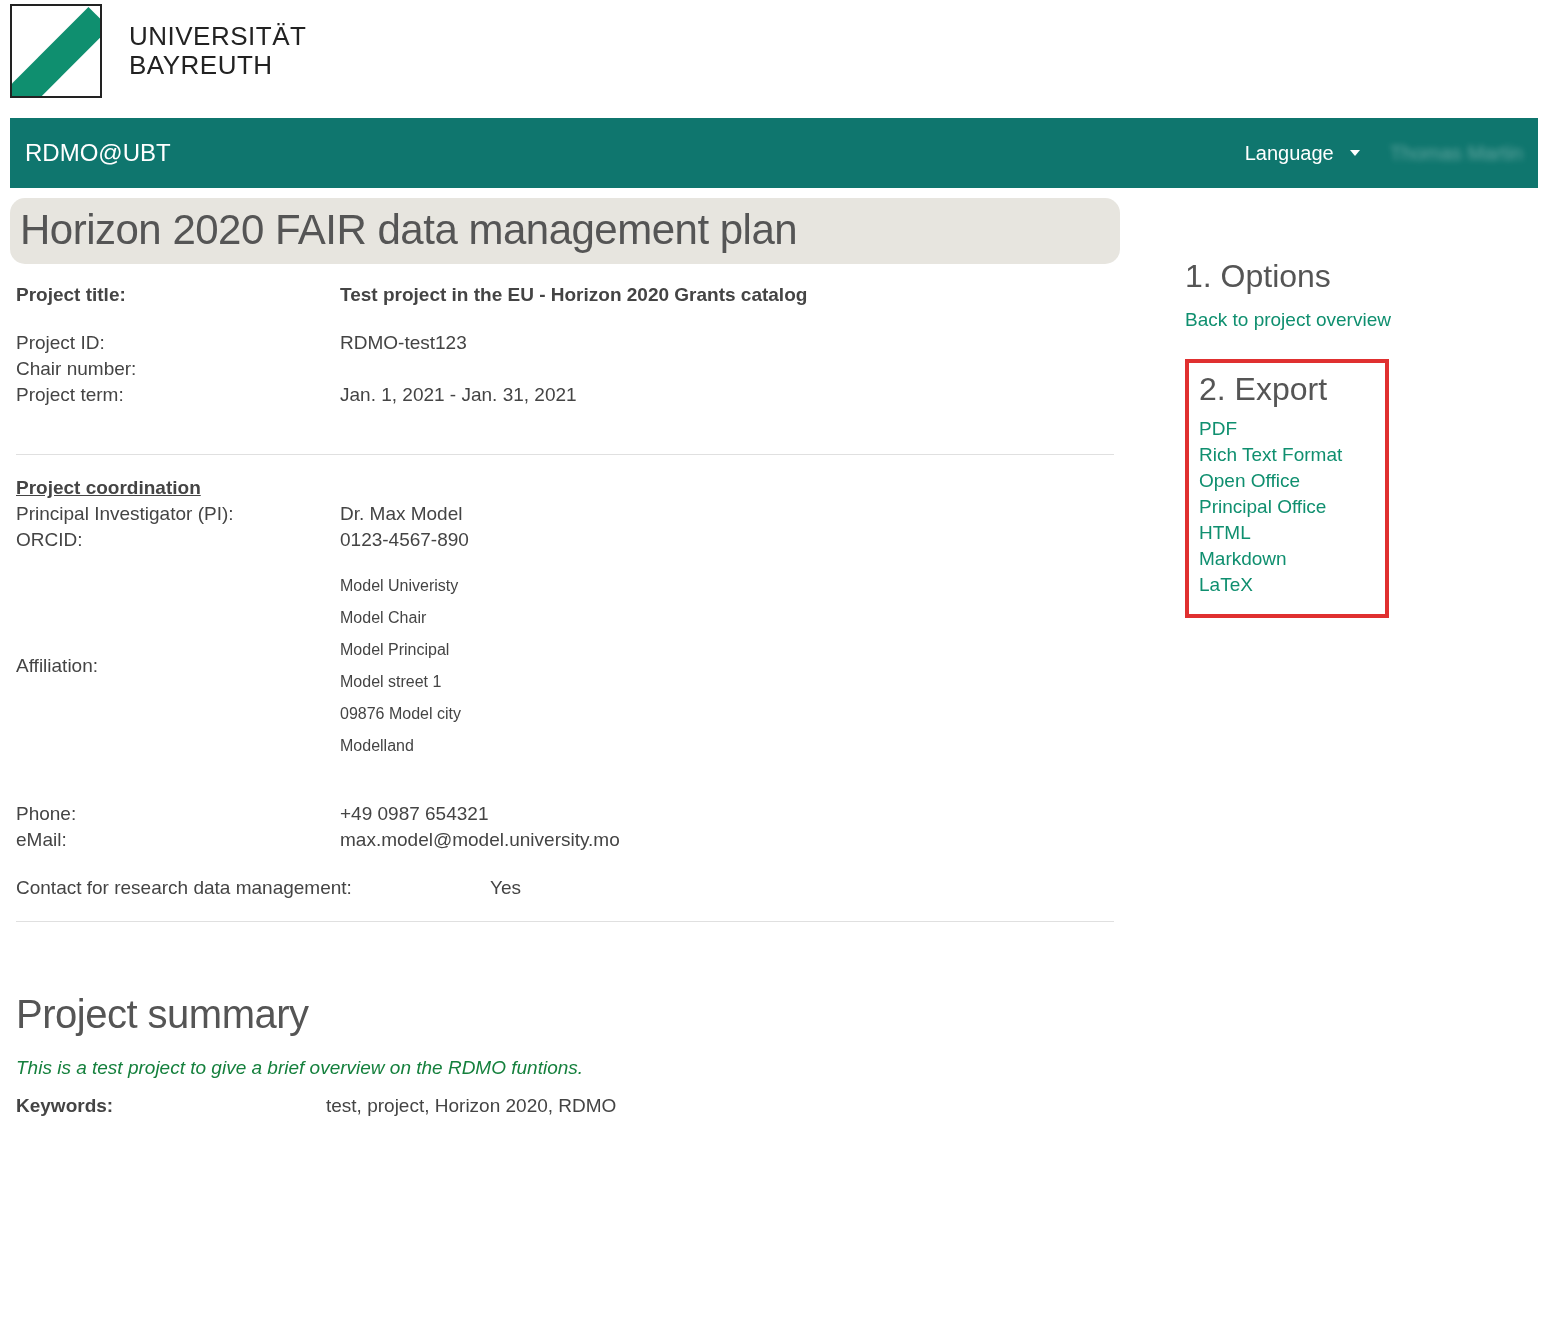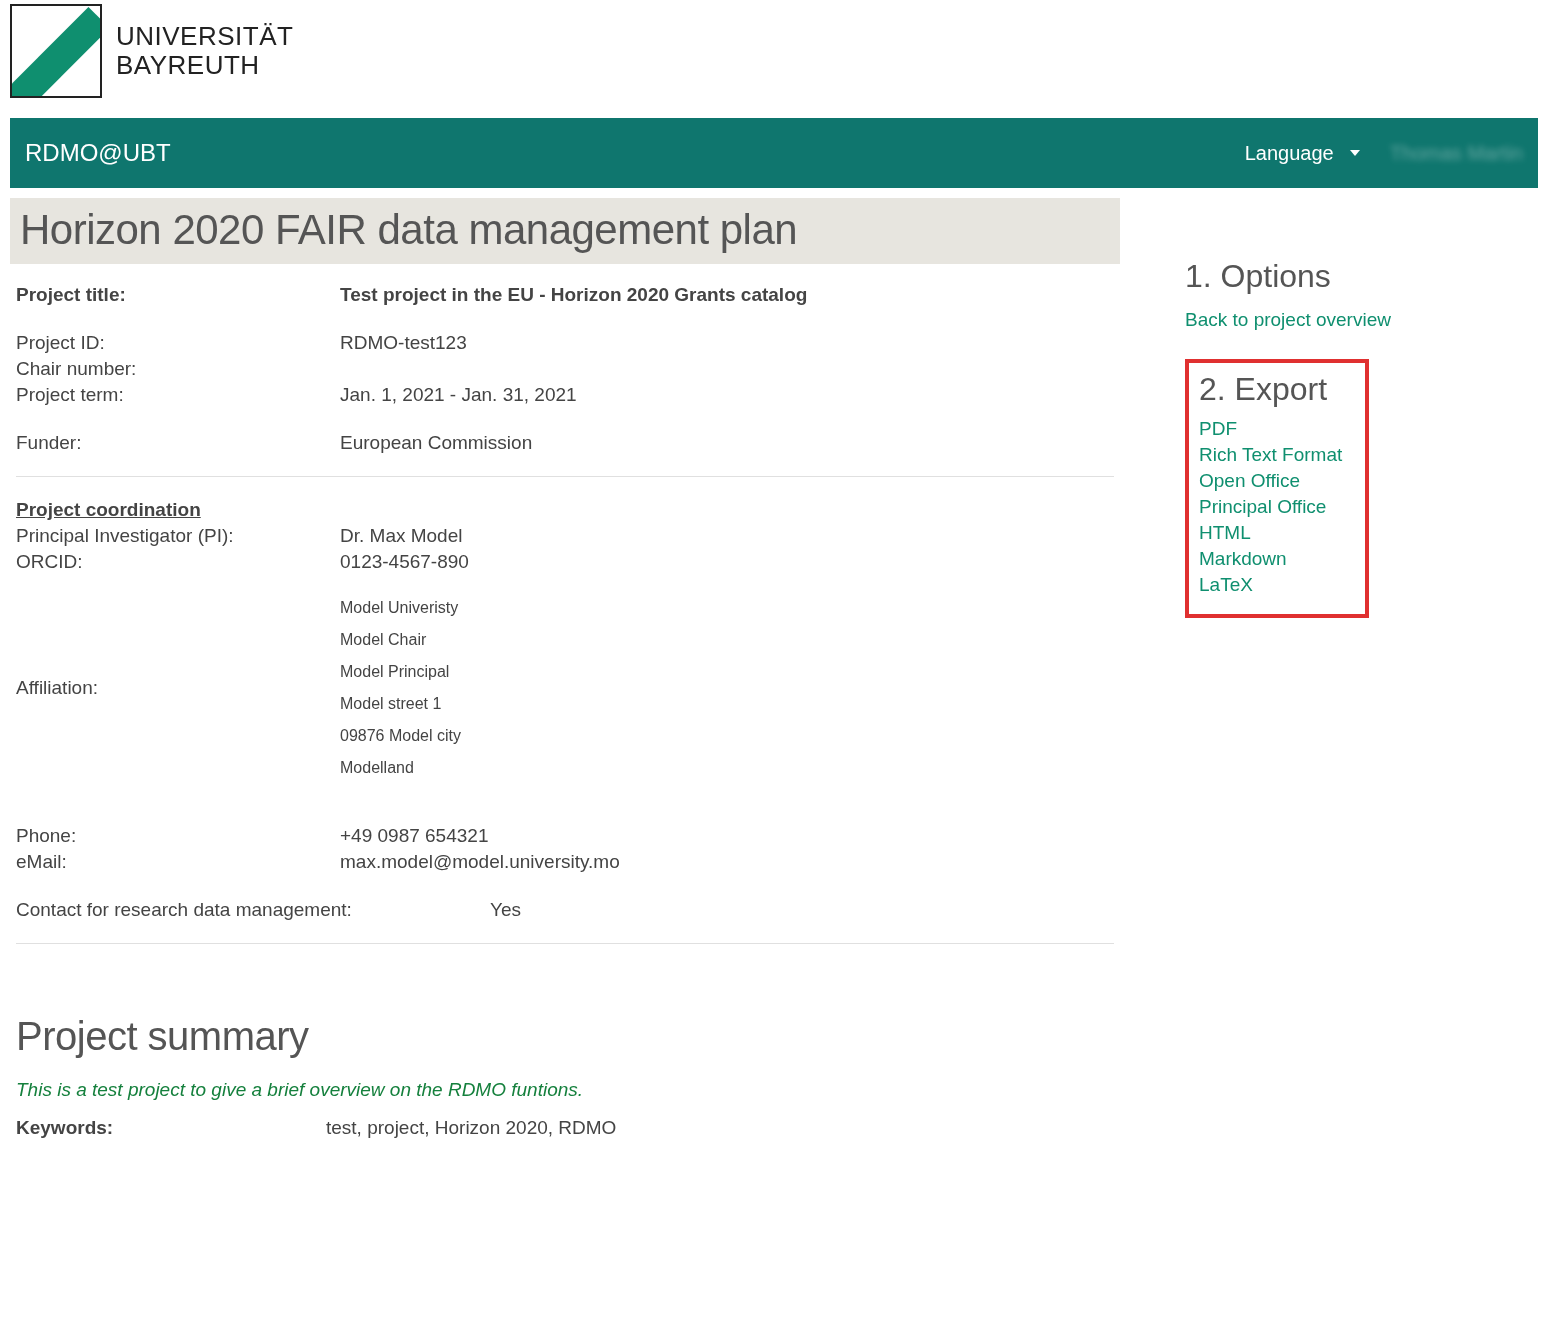--- a/index.html
+++ b/index.html
@@ -6,21 +6,21 @@
     body {
       font-family: -apple-system, BlinkMacSystemFont, "Segoe UI", Helvetica, Arial, sans-serif;
       background: #fff;
       color: #444;
       width: 1548px;
     }
     .logo-area {
       padding: 4px 10px 20px 10px;
       display: flex;
       align-items: center;
-      gap: 14px;
+      gap: 27px;
     }
     .logo-box {
       width: 92px;
       height: 94px;
       border: 2px solid #222;
       position: relative;
       overflow: hidden;
     }
     .logo-shape {
       position: absolute;
@@ -81,20 +81,21 @@
     .main-col { flex: 1; max-width: 1110px; }
     .side-col { width: 340px; padding-top: 60px; margin-left: 25px; }
     h1.page-title {
       background: #e7e5df;
       font-size: 42px;
       font-weight: 400;
       color: #555;
       padding: 8px 12px 10px 10px;
       margin-bottom: 20px;
       letter-spacing: -0.5px;
+      border-radius: 15px;
     }
     .meta-table { width: 100%; }
     .meta-row { display: flex; margin-bottom: 4px; }
     .meta-label { min-width: 330px; font-size: 19px; color: #444; padding-left: 6px; }
     .meta-label.bold { font-weight: 700; }
     .meta-value { font-size: 19px; color: #444; }
     .meta-value.bold { font-weight: 700; }
     .block-space { height: 22px; }
     hr.sep { border: none; border-top: 1px solid #e0e0e0; margin: 22px 6px; }
     .sub-title {
@@ -126,21 +127,21 @@
       font-size: 19px;
       text-decoration: none;
       display: block;
       margin-bottom: 4px;
       cursor: pointer;
     }
     .export-box {
       border: 4px solid #e03030;
       padding: 8px 10px 14px 10px;
       margin-top: 28px;
-      width: 184px;
+      width: 204px;
     }
     .export-box .side-heading { margin-bottom: 10px; }
   </style>
 </head>
 <body>
 
 <div class="logo-area">
   <div class="logo-box">
     <div class="logo-shape"></div>
   </div>
@@ -177,24 +178,20 @@
       </div>
       <div class="meta-row">
         <div class="meta-label">Chair number:</div>
         <div class="meta-value"></div>
       </div>
       <div class="meta-row">
         <div class="meta-label">Project term:</div>
         <div class="meta-value">Jan. 1, 2021 - Jan. 31, 2021</div>
       </div>
       <div class="block-space"></div>
-      <div class="meta-row">
-        <div class="meta-label">Funder:</div>
-        <div class="meta-value">European Commission</div>
-      </div>
     </div>
 
     <hr class="sep">
 
     <div class="sub-title">Project coordination</div>
     <div class="meta-table">
       <div class="meta-row">
         <div class="meta-label">Principal Investigator (PI):</div>
         <div class="meta-value">Dr. Max Model</div>
       </div>

